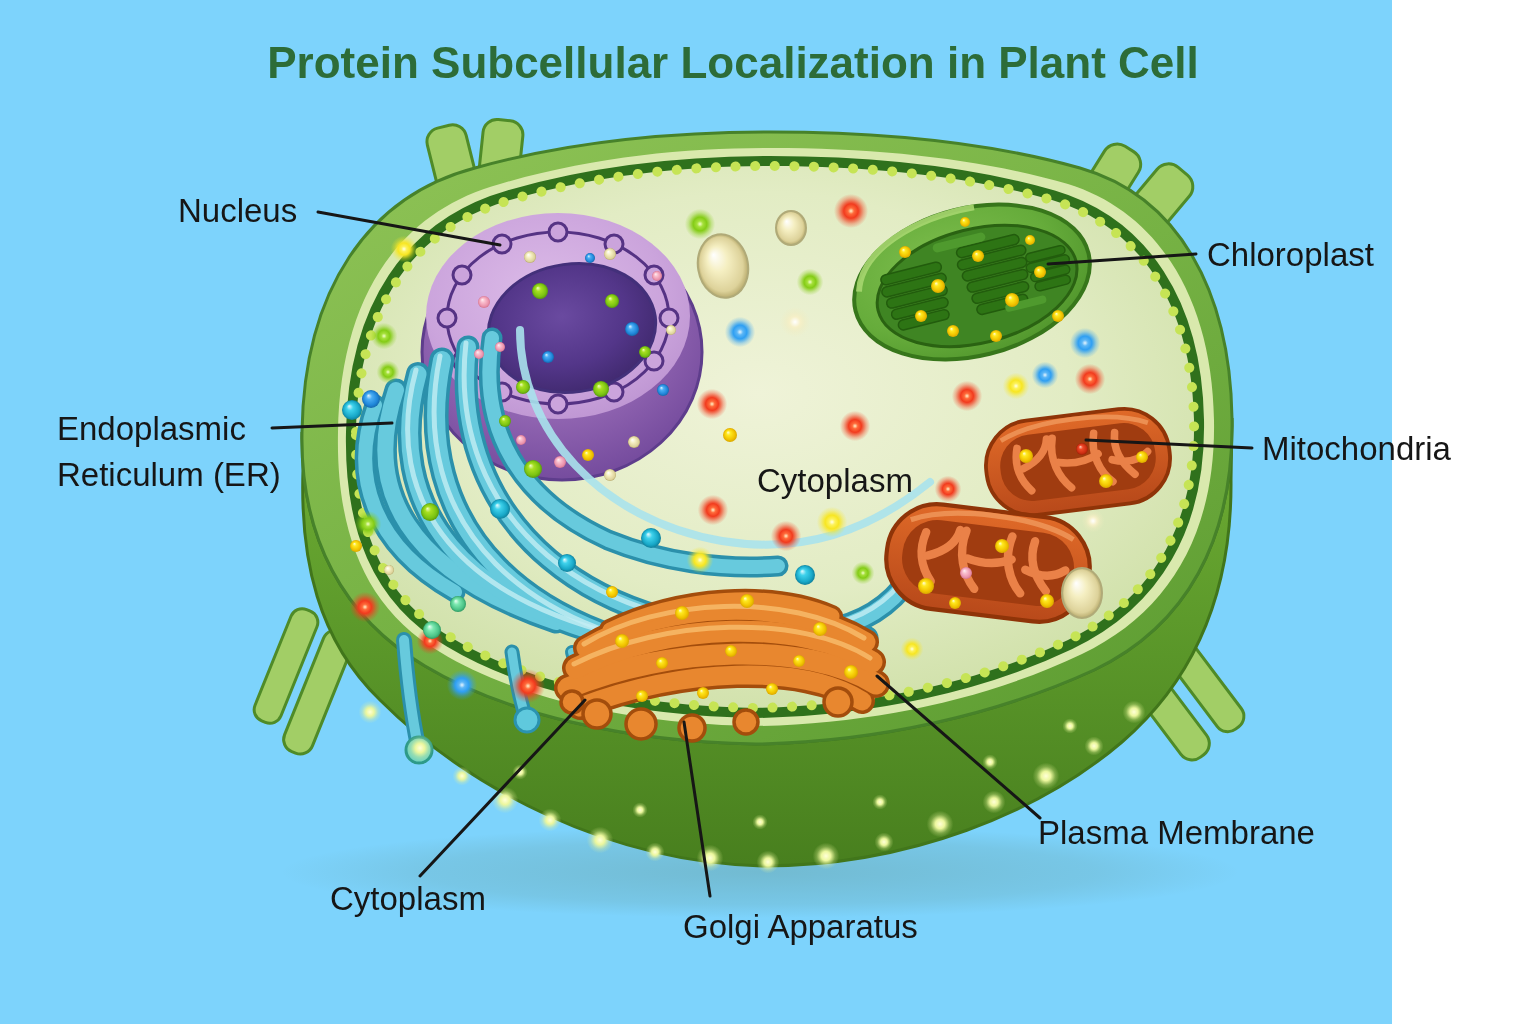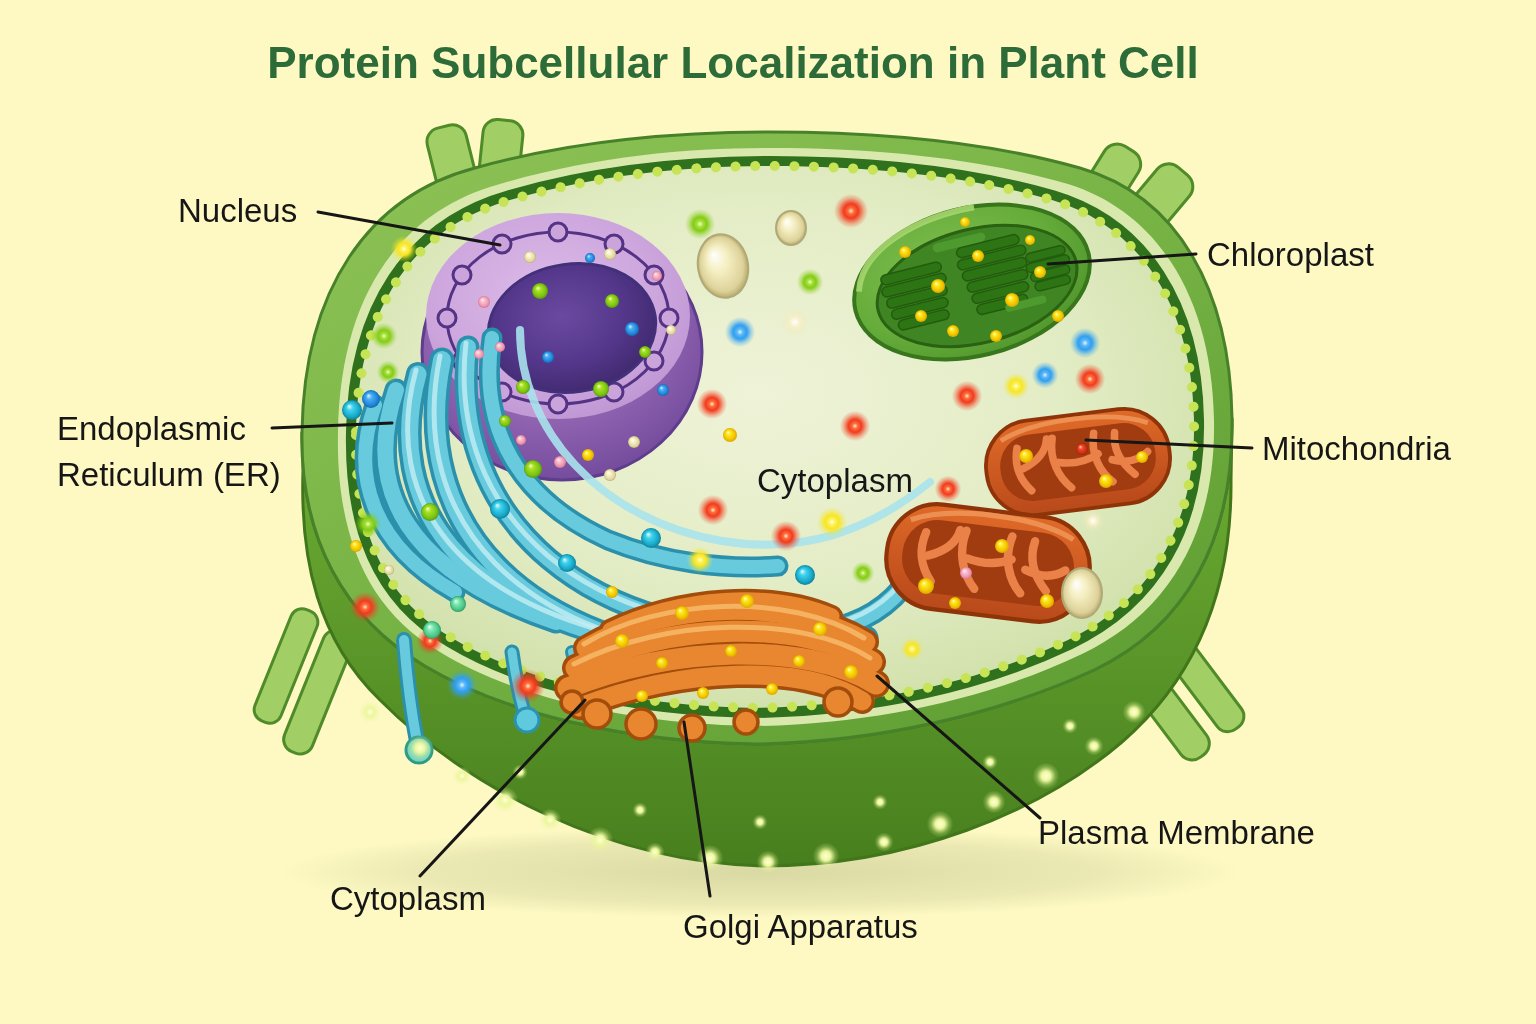--- a/index.html
+++ b/index.html
@@ -1,16 +1,16 @@
 <!DOCTYPE html>
 <html><head>
 <meta charset="utf-8">
 <style>
   html,body{margin:0;padding:0;background:#ffffff;width:1536px;height:1024px;overflow:hidden;}
-  .stage{position:relative;width:1536px;height:1024px;background:#fef9c3;}
+  .stage{position:relative;width:1392px;height:1024px;background:#7dd3fc;}
   svg{display:block;}
   .title{font:700 44px "Liberation Sans",sans-serif;fill:#2d6c38;}
   .lbl{font:33px "Liberation Sans",sans-serif;fill:#161616;}
   .leader{stroke:#161616;stroke-width:3;stroke-linecap:round;fill:none;}
   .tube-under{fill:none;stroke:#2b90ab;stroke-linecap:round;}
   .tube-main{fill:none;stroke:#67cadd;stroke-linecap:round;}
   .tube-hi{fill:none;stroke:#c4eef4;stroke-linecap:round;opacity:.8;}
   .cis-under{fill:none;stroke:#a34d0c;stroke-linecap:round;}
   .cis-main{fill:none;stroke:#e8872f;stroke-linecap:round;}
   .cis-hi{fill:none;stroke:#f7bb6a;stroke-linecap:round;opacity:.85;}

